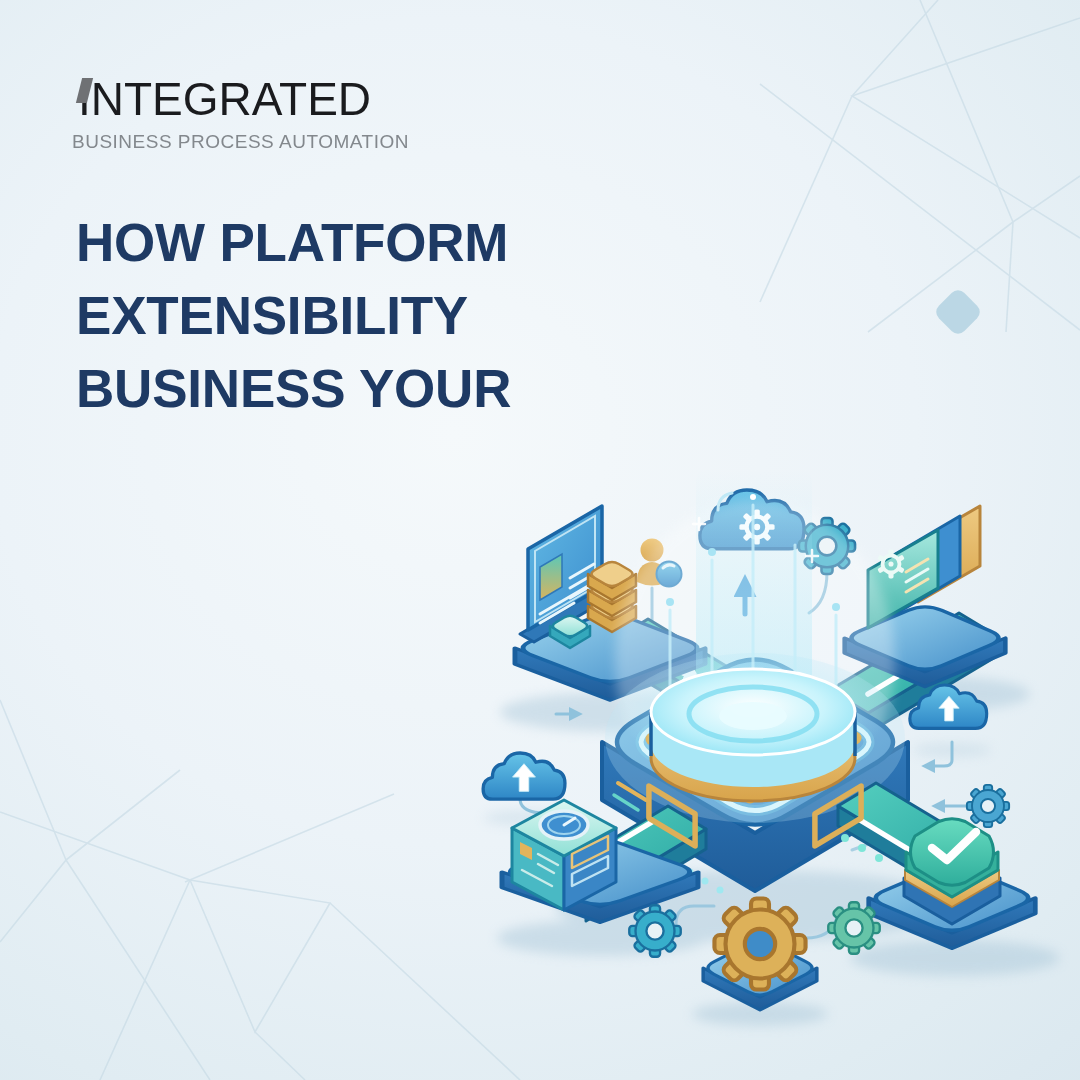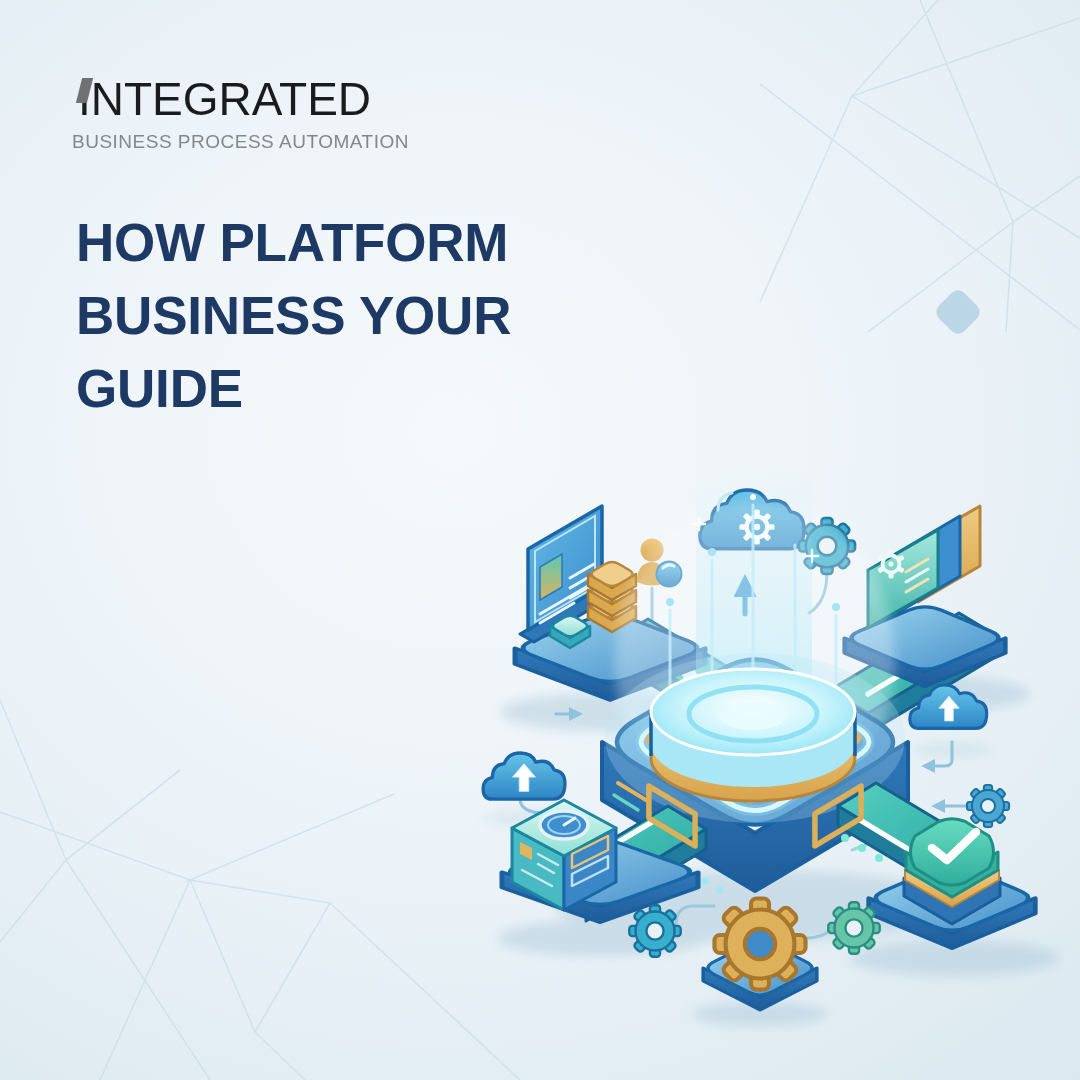--- a/index.html
+++ b/index.html
@@ -56,22 +56,22 @@
     <rect x="-18" y="-18" width="36" height="36" rx="9" fill="#b3d2e2" opacity="0.85" transform="translate(958,312) rotate(45)"></rect>
   </svg>
 
   <div class="logo">
     <div class="brand-line"><span class="brand-i-wrap"><span>I</span><i class="i-slash"></i></span><span>NTEGRATED</span></div>
     <div class="tagline">BUSINESS PROCESS AUTOMATION</div>
   </div>
 
   <div class="headline">
     <div>HOW PLATFORM</div>
+    <div>EXTENSIBILITY</div>
     <div>BUSINESS YOUR</div>
-    <div>GUIDE</div>
   </div>
 
   <svg class="illu-svg" viewBox="0 0 1080 1080" aria-hidden="true">
     <defs>
       <linearGradient id="lgTop" x1="0" y1="0" x2="1" y2="1">
         <stop offset="0" stop-color="#9bd4ee"></stop>
           <stop offset="1" stop-color="#4690ca"></stop>
       </linearGradient>
       <linearGradient id="lgCenterTop" x1="0" y1="0" x2="1" y2="1">
         <stop offset="0" stop-color="#86c9ea"></stop>

